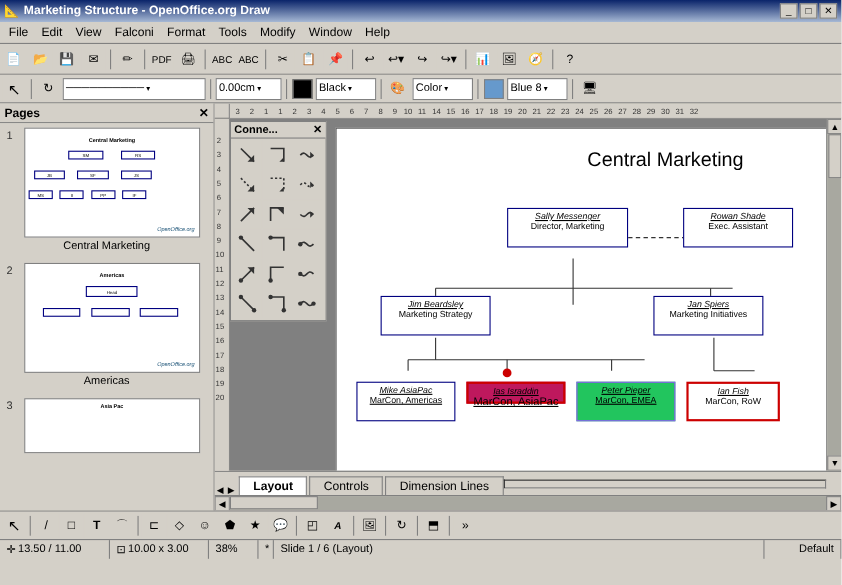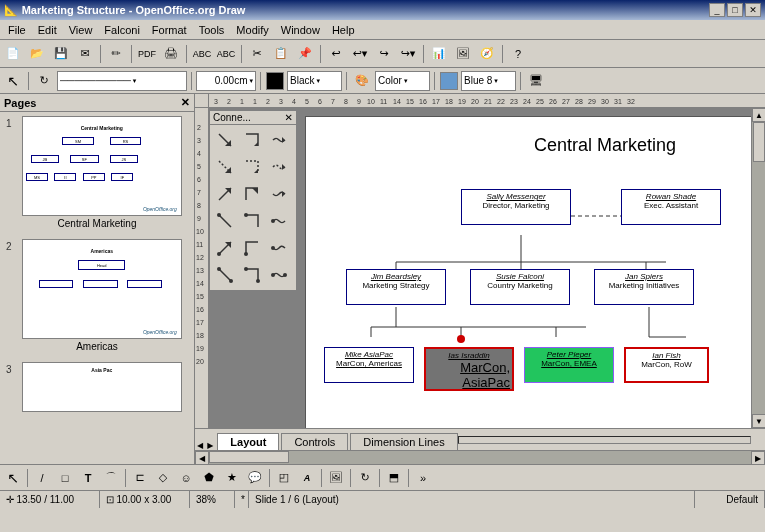--- a/index.html
+++ b/index.html
@@ -134,21 +134,21 @@
 
 <div class="toolbar" style="height:26px;">
   <div class="tb-btn" style="font-size:14px">↖</div>
   <div class="tb-sep"></div>
   <div class="tb-btn">↻</div>
   <div class="tb-dropdown tb-line-select" style="width:130px;">
     <span style="font-size:10px;">──────────</span>
     <span class="tb-dropdown-arrow">▾</span>
   </div>
   <div class="tb-sep"></div>
-  <div class="tb-dropdown" style="width:60px;justify-content:flex-end;">
+  <div class="tb-dropdown" style="width:60px;">
     <span style="font-size:10px;">0.00cm</span>
     <span class="tb-dropdown-arrow">▾</span>
   </div>
   <div class="tb-sep"></div>
   <div style="width:18px;height:18px;background:#000;border:1px solid #808080;margin:0 1px;"></div>
   <div class="tb-dropdown" style="width:55px;">
     <span style="font-size:10px;">Black</span>
     <span class="tb-dropdown-arrow">▾</span>
   </div>
   <div class="tb-sep"></div>
@@ -290,21 +290,21 @@
           <text x="1" y="204" font-size="7" fill="#333">16</text>
           <text x="1" y="217" font-size="7" fill="#333">17</text>
           <text x="1" y="230" font-size="7" fill="#333">18</text>
           <text x="1" y="243" font-size="7" fill="#333">19</text>
           <text x="1" y="256" font-size="7" fill="#333">20</text>
         </svg>
       </div>
 
       <div id="draw-area" style="flex:1;background:#808080;position:relative;overflow:hidden;">
 
-        <div id="connector-toolbar" style="position:absolute;top:2px;left:0px;width:88px;background:#d4d0c8;border:1px solid #808080;z-index:10;">
+        <div id="connector-toolbar" style="position:absolute;top:2px;left:0px;width:88px;background:#d4d0c8;border:1px solid #808080;z-index:10;font-weight:bold;">
           <div id="connector-tb-header" style="display:flex;justify-content:space-between;align-items:center;padding:1px 3px;border-bottom:1px solid #808080;font-size:10px;cursor:move;">
             <span>Conne...</span>
             <span style="cursor:pointer;">✕</span>
           </div>
           <div style="padding:2px;display:grid;grid-template-columns:repeat(3,26px);gap:1px;">
 
             <div class="conn-btn">
                 <svg width="20" height="20">
                   <line x1="4" y1="4" x2="16" y2="16" stroke="#333" stroke-width="1.5"></line>
                   <polygon points="16,10 16,16 10,16" fill="#333"></polygon>
@@ -459,38 +459,34 @@
           <div style="position:absolute;top:72px;left:315px;width:100px;height:36px;border:1px solid #000080;background:white;text-align:center;padding:2px;font-size:8px;">
             <div style="font-size:8px;font-style:italic;text-decoration:underline;">Rowan Shade</div>
             <div style="font-size:8px;">Exec. Assistant</div>
           </div>
 
           <div style="position:absolute;top:152px;left:40px;width:100px;height:36px;border:1px solid #000080;background:white;text-align:center;padding:2px;font-size:8px;">
             <div style="font-size:8px;font-style:italic;text-decoration:underline;">Jim Beardsley</div>
             <div style="font-size:8px;">Marketing Strategy</div>
           </div>
 
-          <div style="position:absolute;top:152px;left:164px;width:100px;height:36px;border:1px solid #000080;background:white;text-align:center;padding:2px;font-size:8px;">
-            <div style="font-size:8px;font-style:italic;text-decoration:underline;">Susie Falconi</div>
-            <div style="font-size:8px;">Country Marketing</div>
-          </div>
 
           <div style="position:absolute;top:152px;left:288px;width:100px;height:36px;border:1px solid #000080;background:white;text-align:center;padding:2px;font-size:8px;">
             <div style="font-size:8px;font-style:italic;text-decoration:underline;">Jan Spiers</div>
             <div style="font-size:8px;">Marketing Initiatives</div>
           </div>
 
           <div style="position:absolute;top:230px;left:18px;width:90px;height:36px;border:1px solid #000080;background:white;text-align:center;padding:2px;font-size:8px;">
             <div style="font-size:8px;font-style:italic;text-decoration:underline;">Mike AsiaPac</div>
             <div style="font-size:8px;text-decoration:underline;">MarCon, Americas</div>
           </div>
 
-          <div style="position:absolute;top:230px;left:118px;width:90px;height:44px;border:2px solid #cc0000;background:#737373;text-align:center;padding:2px;font-size:8px;">
+          <div style="position:absolute;top:230px;left:118px;width:90px;height:20px;border:2px solid #cc0000;background:#be185d;text-align:center;padding:2px;font-size:8px;">
             <div style="font-size:8px;font-style:italic;text-decoration:underline;">Ias Israddin</div>
-            <div style="font-size:13px;text-decoration:underline;text-align:right;">MarCon, AsiaPac</div>
+            <div style="font-size:10px;text-decoration:underline;">MarCon, AsiaPac</div>
           </div>
 
           <div style="position:absolute;top:230px;left:218px;width:90px;height:36px;border:1px solid #8b5cf6;background:#22c55e;text-align:center;padding:2px;font-size:8px;">
             <div style="font-size:8px;font-style:italic;text-decoration:underline;">Peter Pieper</div>
             <div style="font-size:8px;text-decoration:underline;">MarCon, EMEA</div>
           </div>
 
           <div style="position:absolute;top:230px;left:318px;width:85px;height:36px;border:2px solid #cc0000;background:white;text-align:center;padding:2px;font-size:8px;">
             <div style="font-size:8px;font-style:italic;text-decoration:underline;">Ian Fish</div>
             <div style="font-size:8px;">MarCon, RoW</div>

